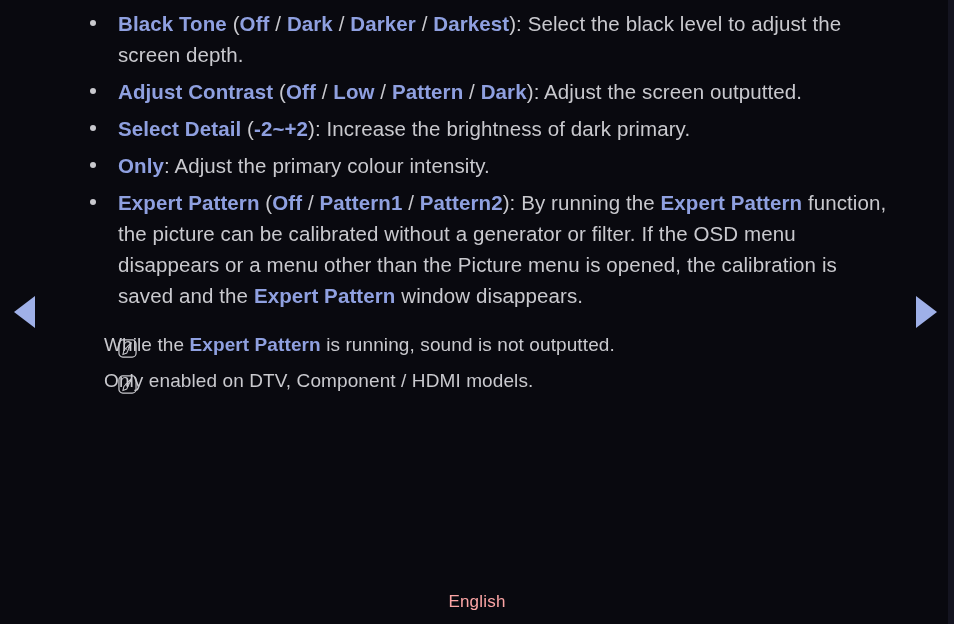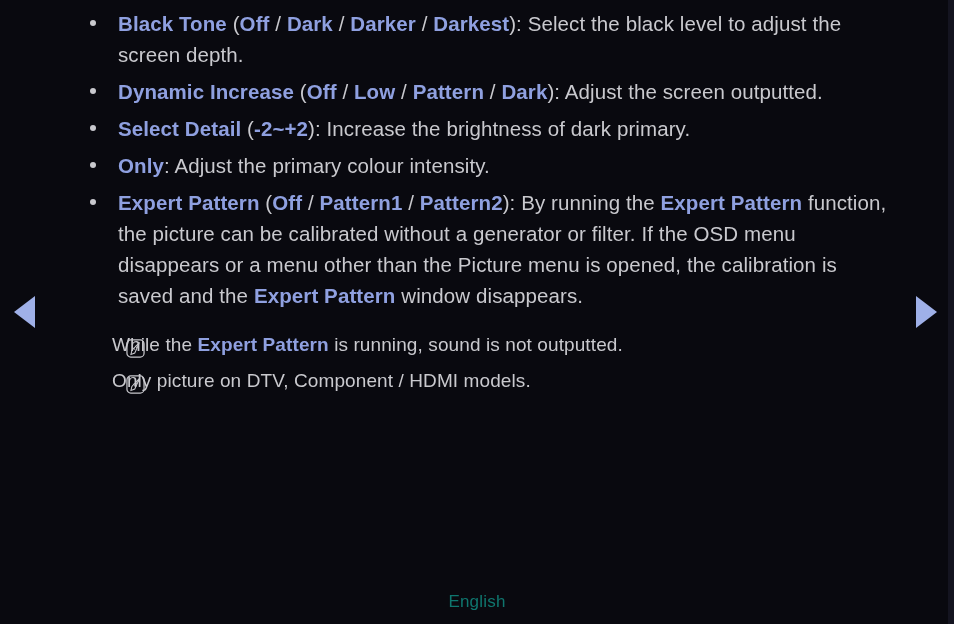--- a/index.html
+++ b/index.html
@@ -67,21 +67,21 @@
     background: #c9c9ce;
   }
 
   .kw {
     color: #8fa0e0;
     font-weight: bold;
   }
 
   .note-row {
     position: relative;
-    margin: 4px 0 0 8px;
+    margin: 4px 0 0 0;
     padding: 0 52px 0 104px;
     color: #c9c9ce;
     font-size: 19px;
     line-height: 32px;
     letter-spacing: 0.1px;
   }
 
   .note-icon {
     position: absolute;
     left: 118px;
@@ -110,56 +110,56 @@
     border-bottom: 16px solid transparent;
     border-left: 21px solid #9fb0e8;
   }
 
   .footer {
     position: absolute;
     left: 0;
     right: 0;
     bottom: 12px;
     text-align: center;
-    color: #0f766e;
+    color: #fca5a5;
     font-size: 17px;
     letter-spacing: 0.2px;
   }
 </style>
 </head>
 <body>
 
 <div id="page">
 
   <div class="edge-strip"></div>
 
   <div class="content">
     <ul class="bullets" id="bullet-list">
         <li class="bullet-item"><span class="bullet-dot"></span><span class="kw">Black Tone</span><span> (</span><span class="kw">Off</span><span> / </span><span class="kw">Dark</span><span> / </span><span class="kw">Darker</span><span> / </span><span class="kw">Darkest</span><span>): Select the black level to adjust the screen depth.</span></li>
-        <li class="bullet-item"><span class="bullet-dot"></span><span class="kw">Dynamic Increase</span><span> (</span><span class="kw">Off</span><span> / </span><span class="kw">Low</span><span> / </span><span class="kw">Pattern</span><span> / </span><span class="kw">Dark</span><span>): Adjust the screen outputted.</span></li>
+        <li class="bullet-item"><span class="bullet-dot"></span><span class="kw">Adjust Contrast</span><span> (</span><span class="kw">Off</span><span> / </span><span class="kw">Low</span><span> / </span><span class="kw">Pattern</span><span> / </span><span class="kw">Dark</span><span>): Adjust the screen outputted.</span></li>
         <li class="bullet-item"><span class="bullet-dot"></span><span class="kw">Select Detail</span><span> (</span><span class="kw">-2~+2</span><span>): Increase the brightness of dark primary.</span></li>
         <li class="bullet-item"><span class="bullet-dot"></span><span class="kw">Only</span><span>: Adjust the primary colour intensity.</span></li>
         <li class="bullet-item"><span class="bullet-dot"></span><span class="kw">Expert Pattern</span><span> (</span><span class="kw">Off</span><span> / </span><span class="kw">Pattern1</span><span> / </span><span class="kw">Pattern2</span><span>): By running the </span><span class="kw">Expert Pattern</span><span> function, the picture can be calibrated without a generator or filter. If the OSD menu disappears or a menu other than the Picture menu is opened, the calibration is saved and the </span><span class="kw">Expert Pattern</span><span> window disappears.</span></li>
       </ul>
     <div class="spacer-small"></div>
     <div id="note-list">
         <div class="note-row"><span class="note-icon"><svg viewBox="0 0 20 20" width="19" height="19">
               <rect x="1" y="1" width="18" height="18" rx="4" fill="none" stroke="#c9c9ce" stroke-width="1.3"></rect>
               <path d="M14.2 3.6 L6.2 12.0 L5.2 16.2 L9.2 14.8 Z" fill="none" stroke="#c9c9ce" stroke-width="1.1"></path>
               <line x1="11.8" y1="5.2" x2="13.4" y2="7.4" stroke="#c9c9ce" stroke-width="0.9"></line>
               <line x1="9.8" y1="7.2" x2="11.4" y2="9.4" stroke="#c9c9ce" stroke-width="0.9"></line>
               <line x1="7.800000000000001" y1="9.2" x2="9.4" y2="11.4" stroke="#c9c9ce" stroke-width="0.9"></line>
             </svg></span><span>While the </span><span class="kw">Expert Pattern</span><span> is running, sound is not outputted.</span></div>
         <div class="note-row"><span class="note-icon"><svg viewBox="0 0 20 20" width="19" height="19">
               <rect x="1" y="1" width="18" height="18" rx="4" fill="none" stroke="#c9c9ce" stroke-width="1.3"></rect>
               <path d="M14.2 3.6 L6.2 12.0 L5.2 16.2 L9.2 14.8 Z" fill="none" stroke="#c9c9ce" stroke-width="1.1"></path>
               <line x1="11.8" y1="5.2" x2="13.4" y2="7.4" stroke="#c9c9ce" stroke-width="0.9"></line>
               <line x1="9.8" y1="7.2" x2="11.4" y2="9.4" stroke="#c9c9ce" stroke-width="0.9"></line>
               <line x1="7.800000000000001" y1="9.2" x2="9.4" y2="11.4" stroke="#c9c9ce" stroke-width="0.9"></line>
-            </svg></span><span>Only picture on DTV, Component / HDMI models.</span></div>
+            </svg></span><span>Only enabled on DTV, Component / HDMI models.</span></div>
       </div>
   </div>
 
   <div class="nav-arrow left" title="previous page"></div>
 
   <div class="nav-arrow right" title="next page"></div>
 
   <div class="footer">English</div>
 
 </div>

